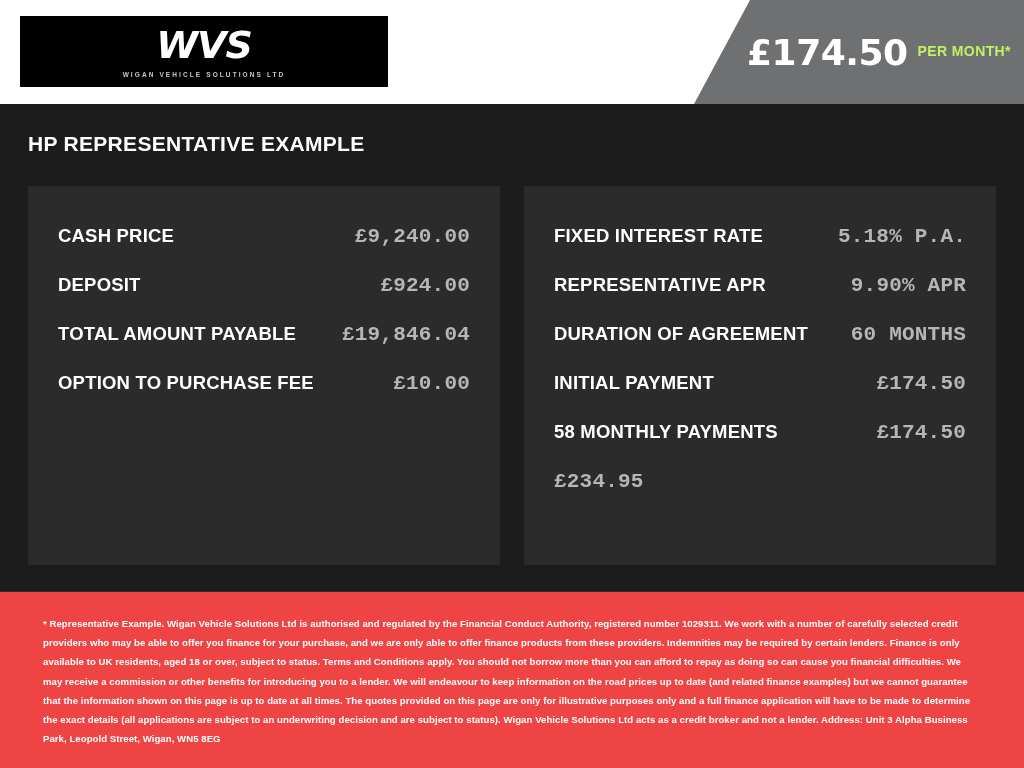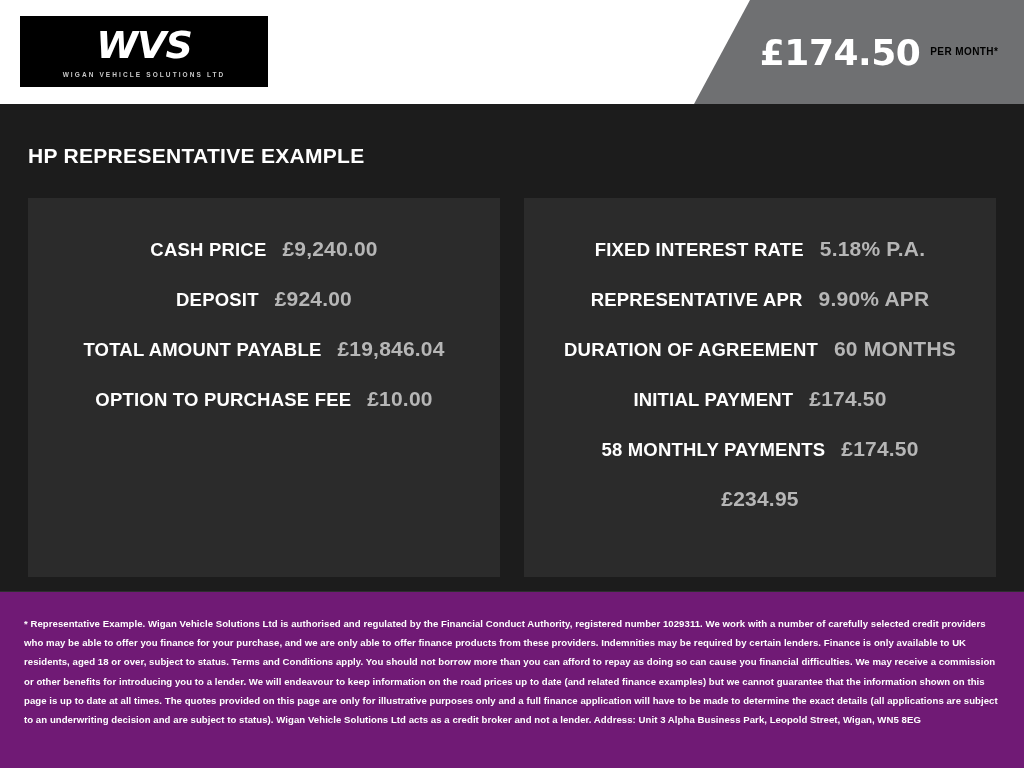--- a/index.html
+++ b/index.html
@@ -22,21 +22,21 @@
     position: relative;
     width: 1024px;
     height: 104px;
     background: #ffffff;
     overflow: hidden;
   }
   .logo-box {
     position: absolute;
     left: 20px;
     top: 16px;
-    width: 248px;
+    width: 368px;
     height: 71px;
     background: #000000;
     display: flex;
     flex-direction: column;
     align-items: center;
     justify-content: center;
   }
   .logo-mark {
     font-family: "DejaVu Sans", sans-serif;
     font-weight: bold;
@@ -72,34 +72,34 @@
     padding-left: 40px;
   }
   .price-amount {
     font-family: "DejaVu Sans", sans-serif;
     color: #ffffff;
     font-size: 36px;
     font-weight: bold;
     letter-spacing: -0.5px;
   }
   .price-term {
-    color: #000000;
-    font-size: 10px;
+    color: #bef264;
+    font-size: 14px;
     font-weight: bold;
     letter-spacing: 0.4px;
     padding-bottom: 2px;
   }
 
   
   .body-area {
     position: relative;
     width: 1024px;
     height: 487px;
     background: #1c1c1c;
-    padding: 40px 24px 0 24px;
+    padding: 28px 24px 0 24px;
   }
   .section-title {
     color: #ffffff;
     font-size: 21px;
     font-weight: bold;
     letter-spacing: 0.3px;
     margin-left: 4px;
     margin-bottom: 30px;
   }
   .columns {
@@ -109,47 +109,48 @@
   }
   .card {
     flex: 1 1 0;
     background: #2b2b2b;
     padding: 26px 30px 26px 30px;
     min-height: 379px;
   }
   .row {
     display: flex;
     align-items: baseline;
-    justify-content: center;
+    justify-content: space-between;
     gap: 16px;
     padding: 13px 0;
   }
   .row-label {
     color: #ffffff;
     font-size: 18.5px;
     font-weight: bold;
     letter-spacing: 0.2px;
     white-space: nowrap;
   }
   .row-value {
     color: #b6b6b6;
     font-size: 21px;
     font-weight: bold;
     letter-spacing: 0.2px;
     white-space: nowrap;
+    font-family: Liberation Mono, monospace;
   }
 
   
   .footer {
     position: relative;
     width: 1024px;
     height: 177px;
-    background: #701a75;
+    background: #ef4444;
     border-top: 1px solid #2e2e2e;
-    padding: 22px 24px;
+    padding: 22px 43px;
   }
   .disclaimer {
     color: #ffffff;
     font-size: 9.6px;
     font-weight: bold;
     line-height: 2.0;
     letter-spacing: 0.05px;
     text-align: left;
   }
 </style>

